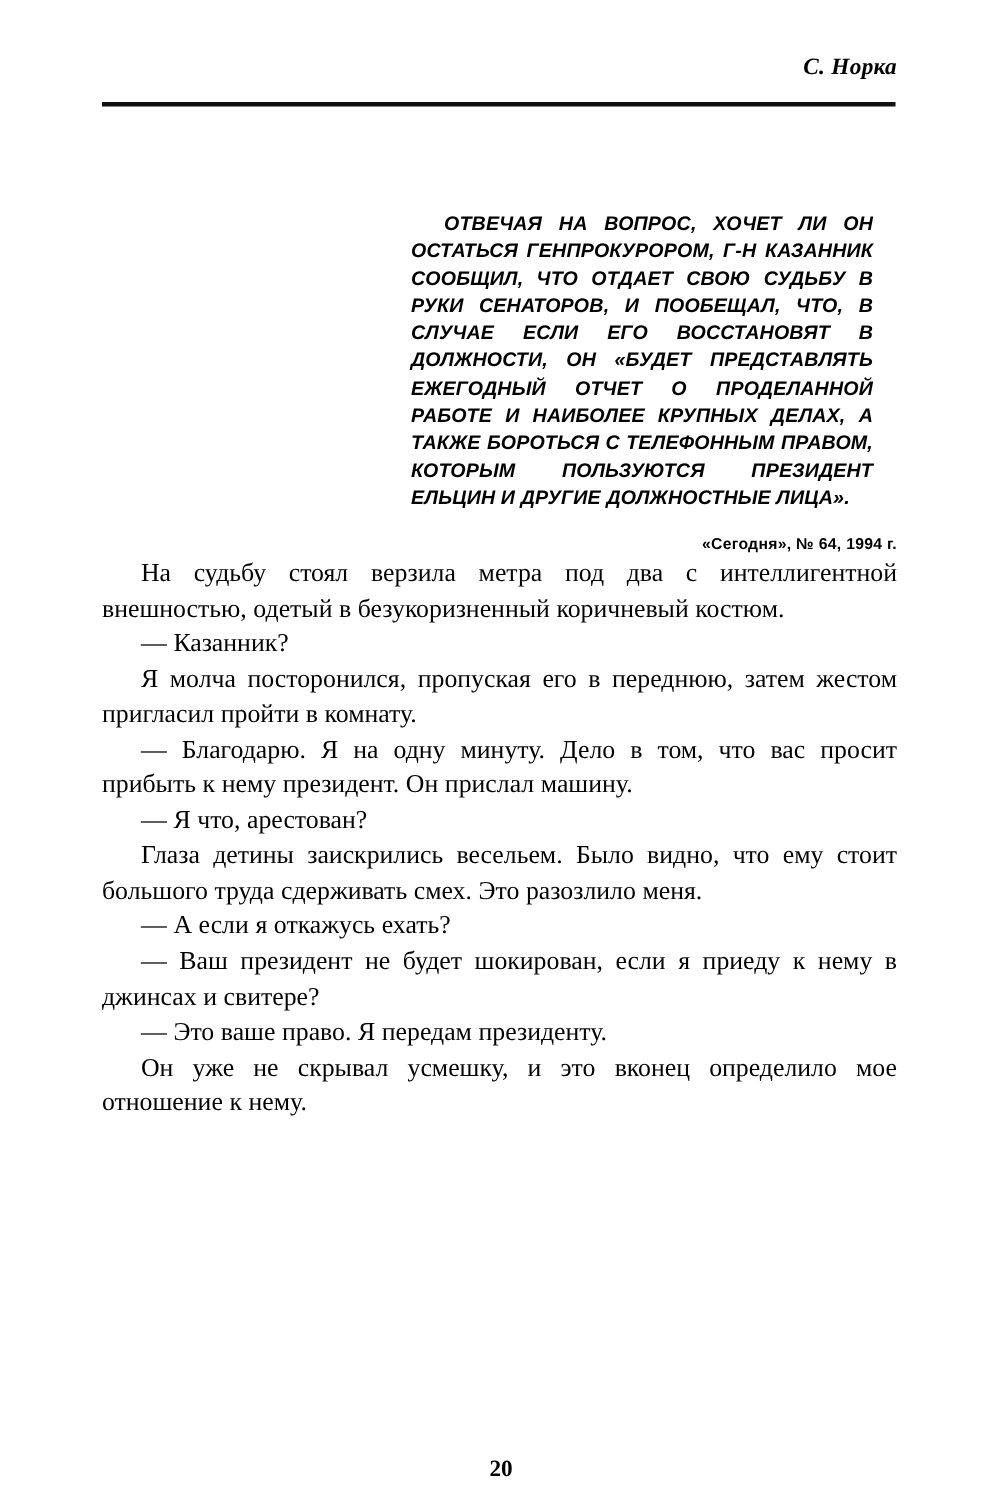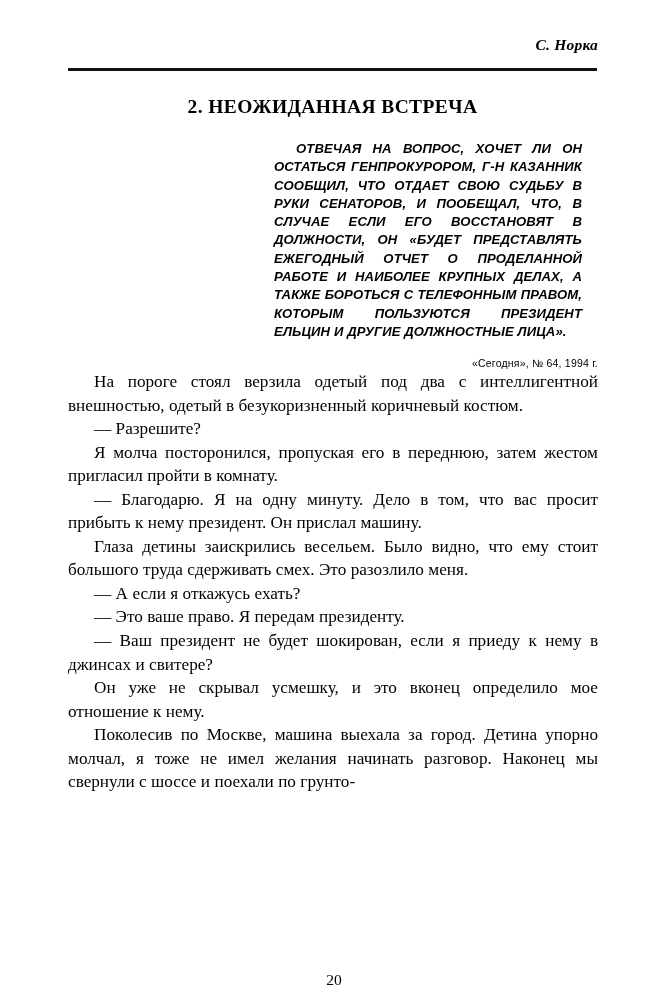--- a/index.html
+++ b/index.html
@@ -80,21 +80,21 @@
     text-align: justify;
     text-indent: 22px;
     text-transform: uppercase;
     letter-spacing: 0.1px;
     margin: 16px;
     hyphens: manual;
   }
   .epigraph-source {
     margin-top: 0;
     font-family: "Liberation Sans", "DejaVu Sans", sans-serif;
-    font-weight: normal;
+    font-weight: bold;
     font-size: 10.5px;
     text-align: right;
     letter-spacing: 0.2px;
     line-height: 1.2;
   }
 
   
   .body-text {
     position: absolute;
     left: 68px;
@@ -118,46 +118,46 @@
   
   .folio {
     position: absolute;
     left: 0;
     top: 955px;
     width: 668px;
     text-align: center;
     font-family: "Liberation Serif", "DejaVu Serif", serif;
     font-size: 15.5px;
     line-height: 1.1;
+    font-weight: bold;
   }
 </style>
 </head>
 <body>
 
 <div class="page">
 
   <div class="running-head">С. Норка</div>
 
   <div class="head-rule"></div>
 
-  <h1 class="chapter-title">2. НЕОЖИДАННАЯ ВСТРЕЧА</h1>
 
   <div class="epigraph">
     <p class="epigraph-body">Отвечая на вопрос, хочет ли он остаться генпрокурором, г-н Казанник сообщил, что отдает свою судьбу в руки сенаторов, и пообещал, что, в случае если его восстановят в должности, он «будет представлять ежегодный отчет о проделанной работе и наиболее крупных делах, а также бороться с телефонным правом, которым пользуются президент Ельцин и другие должностные лица».</p>
     <div class="epigraph-source">«Сегодня», № 64, 1994 г.</div>
   </div>
 
   <div class="body-text">
-      <p>На пороге стоял верзила одетый под два с интеллигентной внешностью, одетый в безукоризненный коричневый костюм.</p>
-      <p>— Разрешите?</p>
+      <p>На судьбу стоял верзила метра под два с интеллигентной внешностью, одетый в безукоризненный коричневый костюм.</p>
+      <p>— Казанник?</p>
       <p>Я молча посторонился, пропуская его в переднюю, затем жестом пригласил пройти в комнату.</p>
       <p>— Благодарю. Я на одну минуту. Дело в том, что вас просит прибыть к нему президент. Он прислал машину.</p>
+      <p>— Я что, арестован?</p>
       <p>Глаза детины заискрились весельем. Было видно, что ему стоит большого труда сдерживать смех. Это разозлило меня.</p>
       <p>— А если я откажусь ехать?</p>
+      <p>— Ваш президент не будет шокирован, если я приеду к нему в джинсах и свитере?</p>
       <p>— Это ваше право. Я передам президенту.</p>
-      <p>— Ваш президент не будет шокирован, если я приеду к нему в джинсах и свитере?</p>
       <p>Он уже не скрывал усмешку, и это вконец определило мое отношение к нему.</p>
-      <p>Поколесив по Москве, машина выехала за город. Детина упорно молчал, я тоже не имел желания начинать разговор. Наконец мы свернули с шоссе и поехали по грунто-</p>
     </div>
 
   <div class="folio">20</div>
 
 </div>
 
 </body></html>

